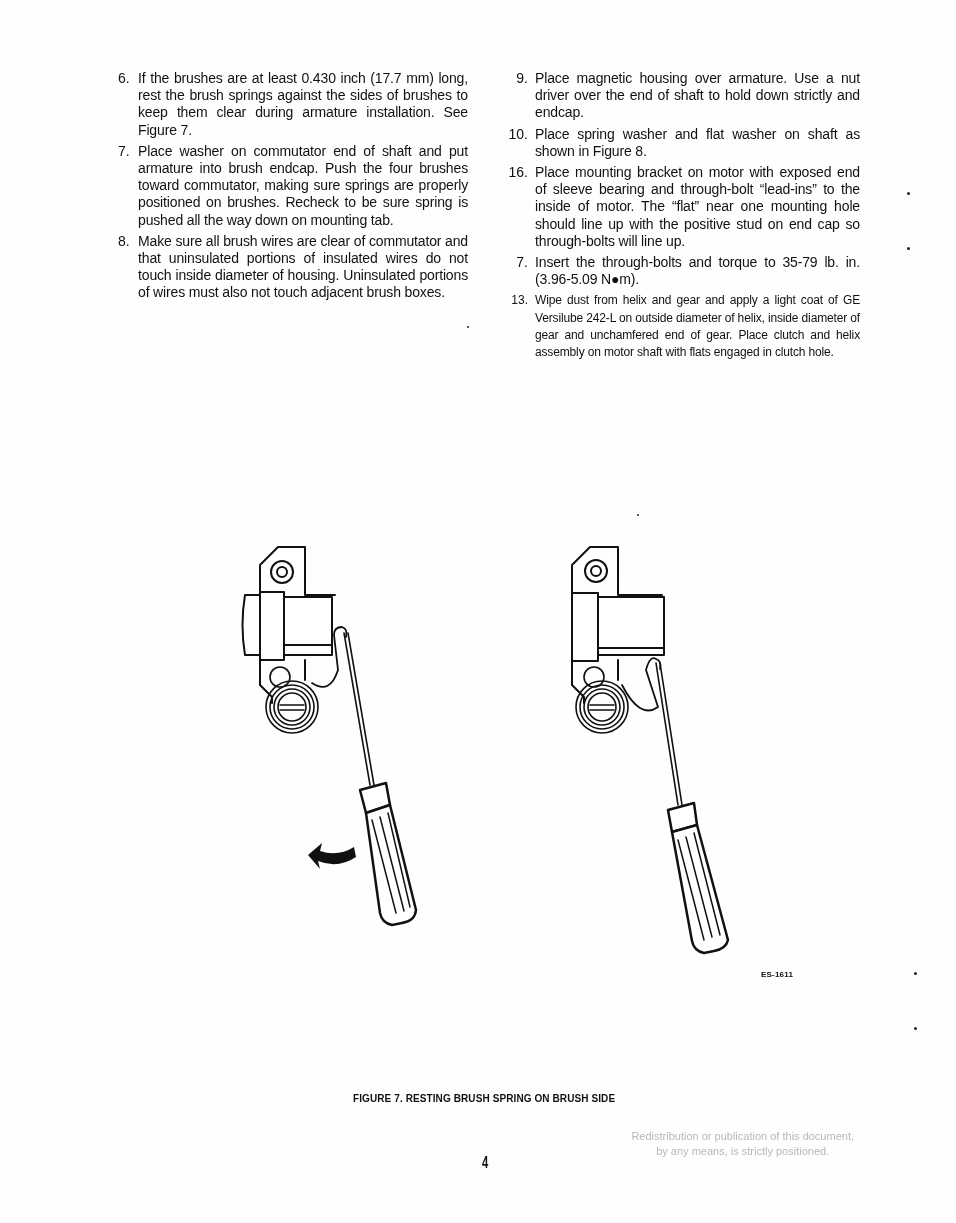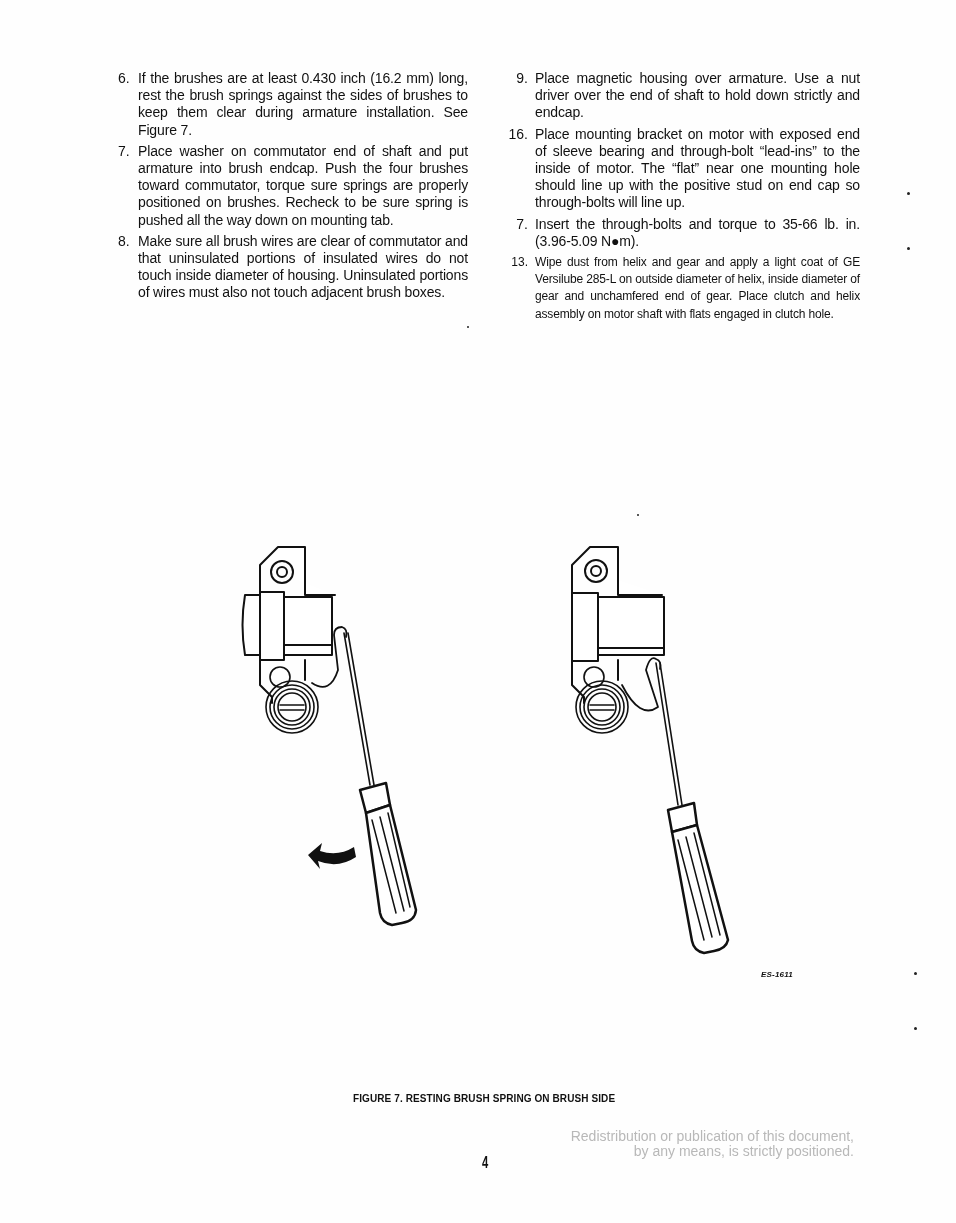--- a/index.html
+++ b/index.html
@@ -11,63 +11,68 @@
     .col { position: absolute; top: 70px; font-size: 14px; line-height: 17.2px; }
     .col-left { left: 118px; width: 350px; }
     .col-right { left: 500px; width: 360px; }
     .item { display: flex; margin-bottom: 4px; }
     .num { flex: 0 0 20px; text-align: left; }
     .col-right .num { flex: 0 0 28px; text-align: right; padding-right: 0; margin-right: 0; }
     .col-right .txt { padding-left: 0; }
     .txt { flex: 1; text-align: justify; letter-spacing: -0.15px; }
     .speck { position: absolute; width: 3px; height: 3px; background: #222; border-radius: 50%; }
     .figure { position: absolute; }
-    .fig-code { position: absolute; left: 761px; top: 970px; font-size: 8px; font-weight: bold; letter-spacing: 0.2px; font-style: italic; }
+    .fig-code { position: absolute; left: 761px; top: 970px; font-size: 8px; font-weight: bold; letter-spacing: 0.2px; }
     .fig-caption { position: absolute; left: 345px; top: 1093px; font-size: 10px; font-weight: bold; letter-spacing: 0.1px; padding-left: 8px; }
     .page-num { position: absolute; left: 482px; top: 1154px; font-size: 16px; font-weight: bold; transform: scaleX(0.7); transform-origin: left; }
-    .watermark { position: absolute; right: 102px; top: 1129px; text-align: right; font-size: 14px; line-height: 14.5px; color: #b8b8b8; }
+    .watermark { position: absolute; right: 102px; top: 1129px; text-align: center; font-size: 11px; line-height: 14.5px; color: #b8b8b8; }
   </style>
 </head>
 <body>
 
 <div class="col col-left">
   <div class="item">
     <span class="num">6.</span>
-    <span class="txt">If the brushes are at least 0.430 inch (16.2 mm) long, rest the brush springs against the sides of brushes to keep them clear during armature installation. See Figure 7.</span>
+    <span class="txt">If the brushes are at least 0.430 inch (17.7 mm) long, rest the brush springs against the sides of brushes to keep them clear during armature installation. See Figure 7.</span>
   </div>
   <div class="item">
     <span class="num">7.</span>
-    <span class="txt">Place washer on commutator end of shaft and put armature into brush endcap. Push the four brushes toward commutator, torque sure springs are properly positioned on brushes. Recheck to be sure spring is pushed all the way down on mounting tab.</span>
+    <span class="txt">Place washer on commutator end of shaft and put armature into brush endcap. Push the four brushes toward commutator, making sure springs are properly positioned on brushes. Recheck to be sure spring is pushed all the way down on mounting tab.</span>
   </div>
   <div class="item">
     <span class="num">8.</span>
     <span class="txt">Make sure all brush wires are clear of commutator and that uninsulated portions of insulated wires do not touch inside diameter of housing. Uninsulated portions of wires must also not touch adjacent brush boxes.</span>
   </div>
 </div>
 
 <div class="col col-right">
   <div class="item">
     <span class="num">9.</span>
     <span style="width:7px;flex:0 0 7px"></span>
     <span class="txt">Place magnetic housing over armature. Use a nut driver over the end of shaft to hold down strictly and endcap.</span>
   </div>
   <div class="item">
+    <span class="num">10.</span>
+    <span style="width:7px;flex:0 0 7px"></span>
+    <span class="txt">Place spring washer and flat washer on shaft as shown in Figure 8.</span>
+  </div>
+  <div class="item">
     <span class="num">16.</span>
     <span style="width:7px;flex:0 0 7px"></span>
     <span class="txt">Place mounting bracket on motor with exposed end of sleeve bearing and through-bolt “lead-ins” to the inside of motor. The “flat” near one mounting hole should line up with the positive stud on end cap so through-bolts will line up.</span>
   </div>
   <div class="item">
     <span class="num">7.</span>
     <span style="width:7px;flex:0 0 7px"></span>
-    <span class="txt">Insert the through-bolts and torque to 35-66 lb. in. (3.96-5.09 N●m).</span>
+    <span class="txt">Insert the through-bolts and torque to 35-79 lb. in. (3.96-5.09 N●m).</span>
   </div>
   <div class="item" style="font-size:12px;">
     <span class="num">13.</span>
     <span style="width:7px;flex:0 0 7px"></span>
-    <span class="txt">Wipe dust from helix and gear and apply a light coat of GE Versilube 285-L on outside diameter of helix, inside diameter of gear and unchamfered end of gear. Place clutch and helix assembly on motor shaft with flats engaged in clutch hole.</span>
+    <span class="txt">Wipe dust from helix and gear and apply a light coat of GE Versilube 242-L on outside diameter of helix, inside diameter of gear and unchamfered end of gear. Place clutch and helix assembly on motor shaft with flats engaged in clutch hole.</span>
   </div>
 </div>
 
 <span class="speck" style="left:467px;top:326px;width:2px;height:2px;"></span>
 <span class="speck" style="left:907px;top:192px;"></span>
 <span class="speck" style="left:907px;top:247px;"></span>
 <span class="speck" style="left:637px;top:514px;width:2px;height:2px;"></span>
 <span class="speck" style="left:914px;top:972px;"></span>
 <span class="speck" style="left:914px;top:1027px;"></span>
 

